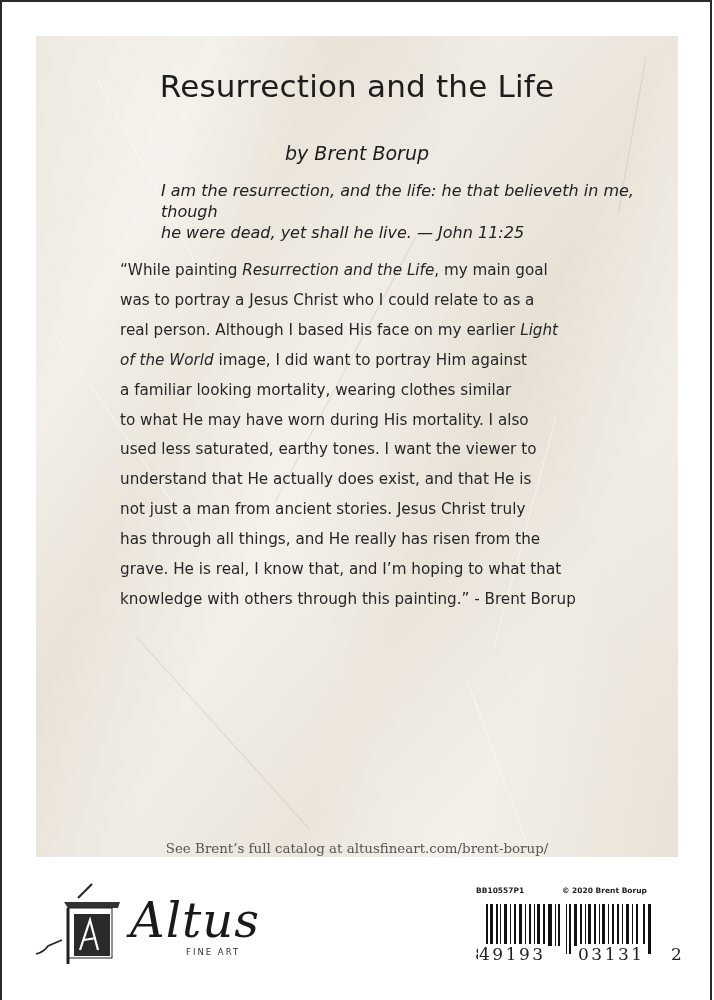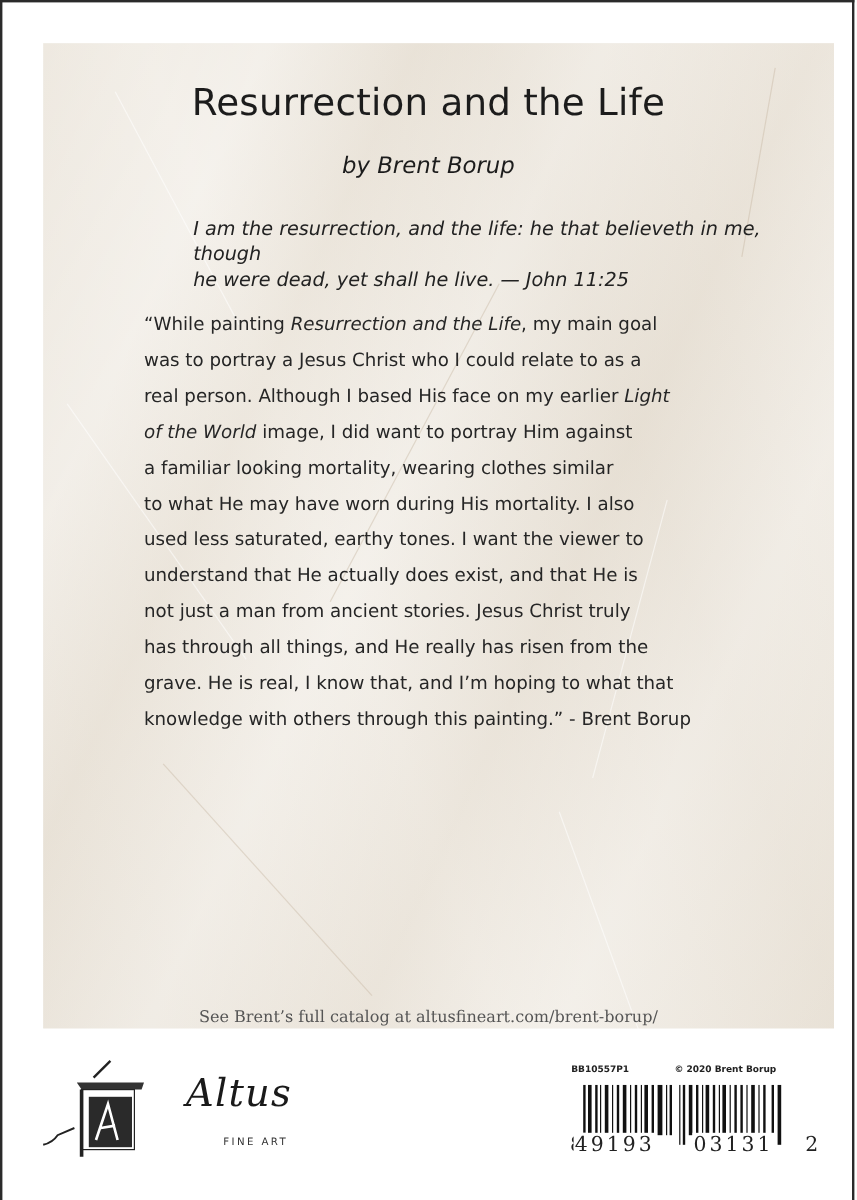--- a/index.html
+++ b/index.html
@@ -3,33 +3,32 @@
 <meta charset="utf-8">
 <style>
   html, body { margin:0; padding:0; }
   body { width:714px; height:1000px; background:#ffffff; position:relative; overflow:hidden; font-family:"DejaVu Sans", sans-serif; }
   .frame { position:absolute; left:0; top:0; width:712px; height:998px; border-left:2px solid #2a2a2a; border-top:2px solid #2a2a2a; border-right:2px solid #2a2a2a; box-sizing:border-box; height:1000px; }
   .panel { position:absolute; left:36px; top:36px; width:642px; height:821px;
     background:
       linear-gradient(115deg, rgba(255,255,255,0.0) 0%, rgba(255,255,255,0.35) 18%, rgba(230,222,210,0.25) 30%, rgba(255,255,255,0.3) 45%, rgba(225,216,203,0.25) 62%, rgba(255,255,255,0.3) 78%, rgba(232,224,212,0.25) 100%),
       linear-gradient(70deg, rgba(210,200,185,0.15) 0%, rgba(255,255,255,0.2) 40%, rgba(215,205,190,0.18) 70%, rgba(255,255,255,0.15) 100%),
       #ece6dc;
-    padding-left: 17px;
   }
   .vein { position:absolute; background:rgba(255,255,255,0.55); height:1px; transform-origin:left center; }
   .vein.dark { background:rgba(200,185,165,0.45); }
   .title { position:absolute; left:0; width:642px; top:32px; text-align:center; font-family:"DejaVu Sans", sans-serif; font-size:31px; color:#1c1c1c; letter-spacing:0.2px; font-weight:normal; }
-  .byline { position:absolute; left:0; width:642px; top:91px; text-align:center; font-family:"DejaVu Sans", sans-serif; font-style:italic; font-size:19px; color:#1c1c1c; }
+  .byline { position:absolute; left:0; width:642px; top:106px; text-align:center; font-family:"DejaVu Sans", sans-serif; font-style:italic; font-size:19px; color:#1c1c1c; }
   .verse { position:absolute; left:84px; width:530px; top:144px; font-family:"DejaVu Sans", sans-serif; font-style:italic; font-size:16px; line-height:21px; color:#222;margin-left:41px; }
   .quote { position:absolute; left:84px; width:540px; top:220px; font-family:"DejaVu Sans", sans-serif; font-size:15.2px; line-height:29.9px; color:#262626; }
   .quote .line { display:block; white-space:nowrap; }
   .quote em { font-style:italic; }
   .catalog { position:absolute; left:0; width:642px; top:790px; text-align:center; font-family:"DejaVu Serif", serif; font-size:13.4px; color:#555;margin-top:15px; }
   .logo { position:absolute; left:34px; top:876px; width:230px; height:100px; }
-  .logo-word { position:absolute; left:121px; top:16px; font-family:"DejaVu Serif", serif; font-style:italic; font-size:32px; color:#1a1a1a; letter-spacing:1px; }
+  .logo-word { position:absolute; left:96px; top:16px; font-family:"DejaVu Serif", serif; font-style:italic; font-size:48px; color:#1a1a1a; letter-spacing:1px; }
   .logo-sub { position:absolute; left:152px; top:71px; font-family:"DejaVu Sans", sans-serif; font-size:8.5px; letter-spacing:2px; color:#333; }
   .sku { position:absolute; left:476px; top:886px; font-family:"DejaVu Sans", sans-serif; font-weight:bold; font-size:7.5px; color:#222; }
   .copy { position:absolute; left:562px; top:886px; font-family:"DejaVu Sans", sans-serif; font-weight:bold; font-size:7.5px; color:#222; }
   .barcode { position:absolute; left:478px; top:904px; width:186px; height:54px; }
   .bc-digits { position:absolute; top:944px; font-family:"DejaVu Serif", serif; font-size:17px; color:#222; background:#fff; padding:0 1px; letter-spacing:2.5px; }
 </style>
 </head>
 <body>
 
 <div class="frame"></div>

